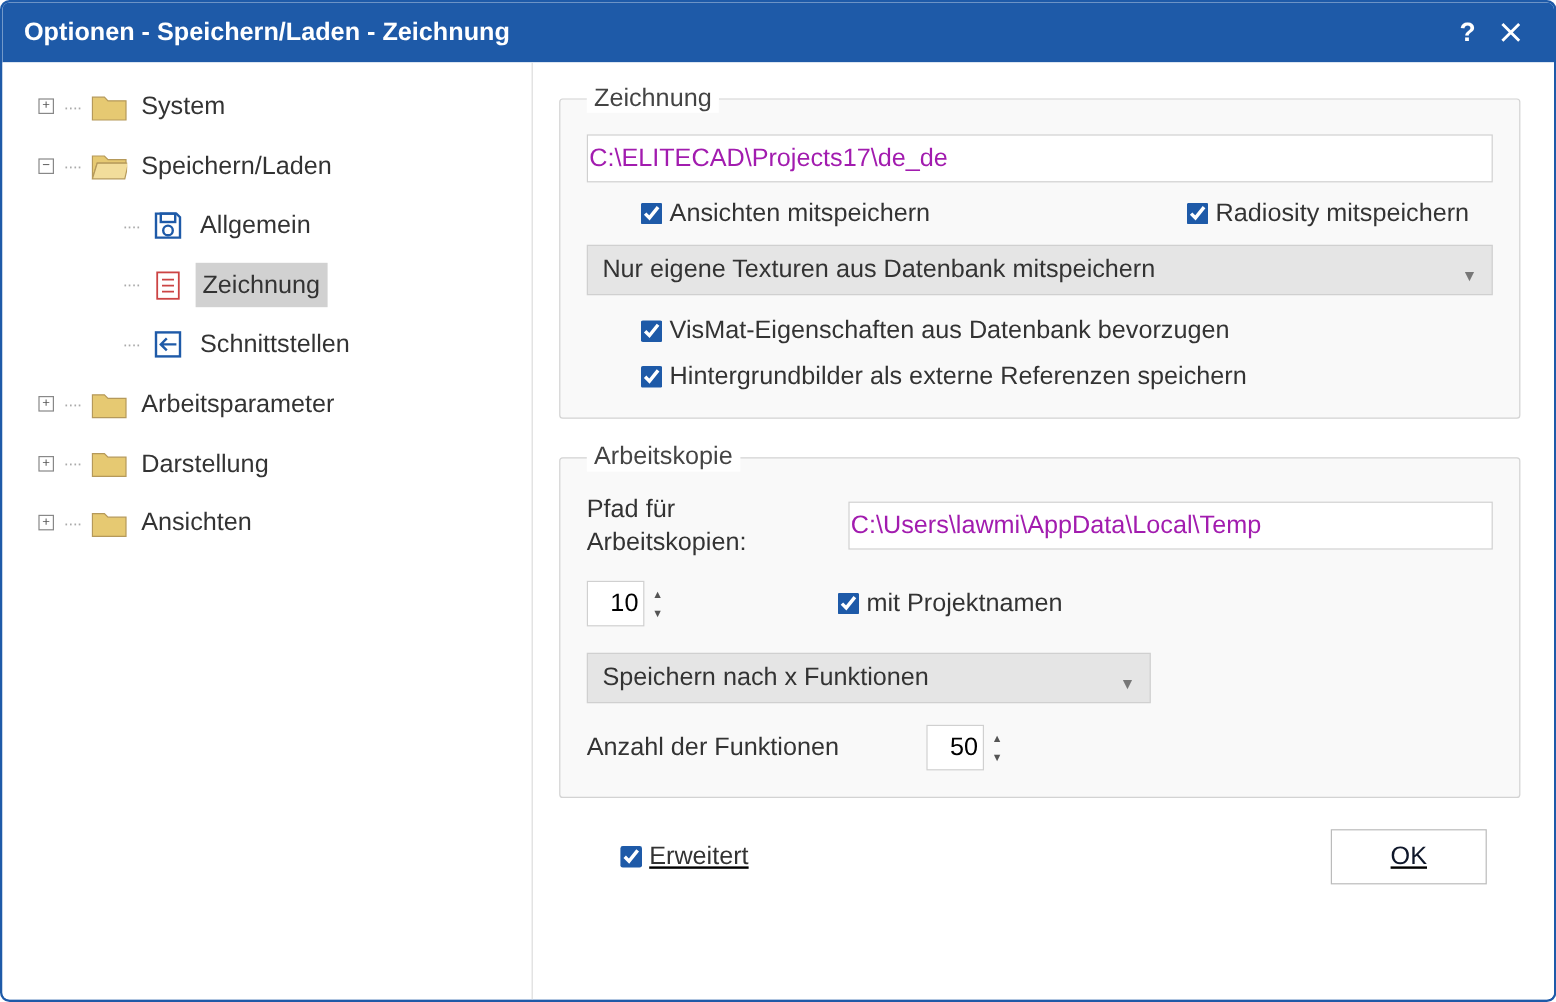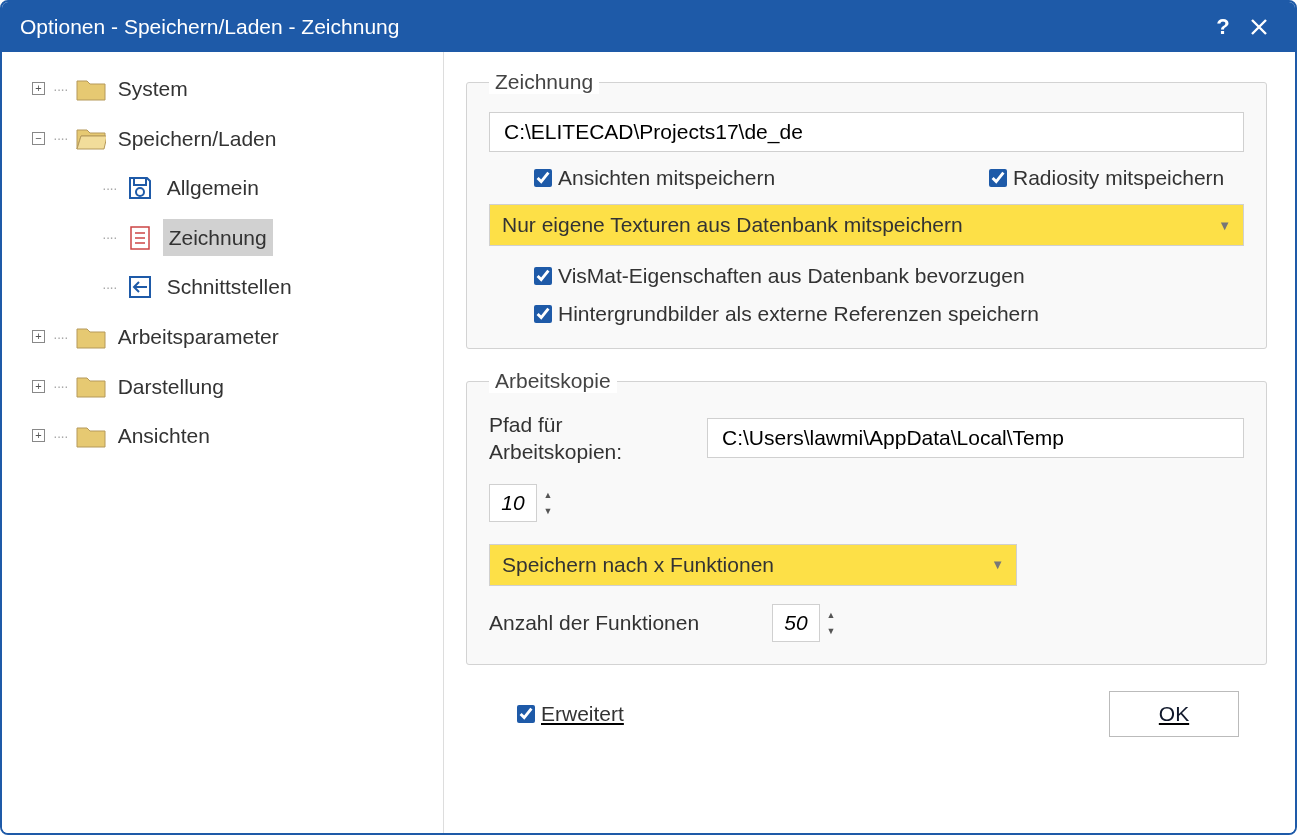--- a/index.html
+++ b/index.html
@@ -16,21 +16,21 @@
     .titlebar {
       background: #1e5aa8;
       color: #fff;
       height: 50px;
       display: flex;
       align-items: center;
       padding: 0 18px;
       font-size: 21px;
       font-weight: 400;
     }
-    .titlebar .title { flex: 1; }
+    .titlebar .title { flex: 1; font-weight: bold; }
     .titlebar .icon-btn {
       width: 36px;
       height: 36px;
       display: flex;
       align-items: center;
       justify-content: center;
       cursor: pointer;
       font-size: 22px;
       font-weight: bold;
     }
@@ -107,65 +107,64 @@
       margin-bottom: 14px;
       font-size: 21px;
       color: #333;
     }
     .row:last-child { margin-bottom: 0; }
     .row label.text-label { width: 200px; flex-shrink: 0; }
     .row label.text-label-wide { width: 265px; flex-shrink: 0; }
     .text-input {
       flex: 1;
       border: 1px solid #d0d0d0;
-      padding: 7px 14px;
-      font-size: 21px;
-      color: #000000;
+      padding: 7px 1px;
+      font-size: 21px;
+      color: #a21caf;
       background: #fff;
     }
     .checkbox-wrap {
       display: flex;
       align-items: center;
       gap: 6px;
       font-size: 21px;
       color: #333;
       padding-left: 45px;
     }
     input[type="checkbox"] {
       width: 18px;
       height: 18px;
       accent-color: #1e5aa8;
     }
     .select {
       border: 1px solid #d0d0d0;
       padding: 8px 12px;
       font-size: 21px;
       color: #333;
-      background: #fde047;
-      display: flex;
-      align-items: center;
+      background: #e5e5e5;
+      display: flex;
+      align-items: flex-end;
       justify-content: space-between;
       cursor: pointer;
     }
     .select .caret {
       color: #777;
       font-size: 13px;
     }
     .spinner-wrap {
       display: flex;
       align-items: center;
     }
     .spinner-input {
       width: 48px;
       border: 1px solid #d0d0d0;
       padding: 6px 4px;
       font-size: 21px;
-      text-align: center;
-      background: #fff;
-      font-style: italic;
+      text-align: right;
+      background: #fff;
     }
     .spinner-btns {
       display: flex;
       flex-direction: column;
       margin-left: 2px;
     }
     .spinner-btns div {
       width: 18px;
       height: 16px;
       display: flex;
@@ -343,23 +342,27 @@
       </div>
       <div class="row" style="margin-top:18px">
         <div class="spinner-wrap">
           <input type="text" class="spinner-input" value="10" style="">
           <div class="spinner-btns">
             <div>▲</div>
             <div>▼</div>
           </div>
         </div>
         <div style="width:60px"></div>
+        <label class="checkbox-wrap">
+          <input type="checkbox" checked="" style="">
+          <span>mit Projektnamen</span>
+        </label>
       </div>
       <div class="row" style="margin-top:22px">
-        <div class="select" style="width:528px">
+        <div class="select" style="width:470px">
           <span>Speichern nach x Funktionen</span>
           <span class="caret">▼</span>
         </div>
       </div>
       <div class="row" style="margin-top:18px">
         <label class="text-label-wide">Anzahl der Funktionen</label>
         <div class="spinner-wrap">
           <input type="text" class="spinner-input" value="50" style="">
           <div class="spinner-btns">
             <div>▲</div>

